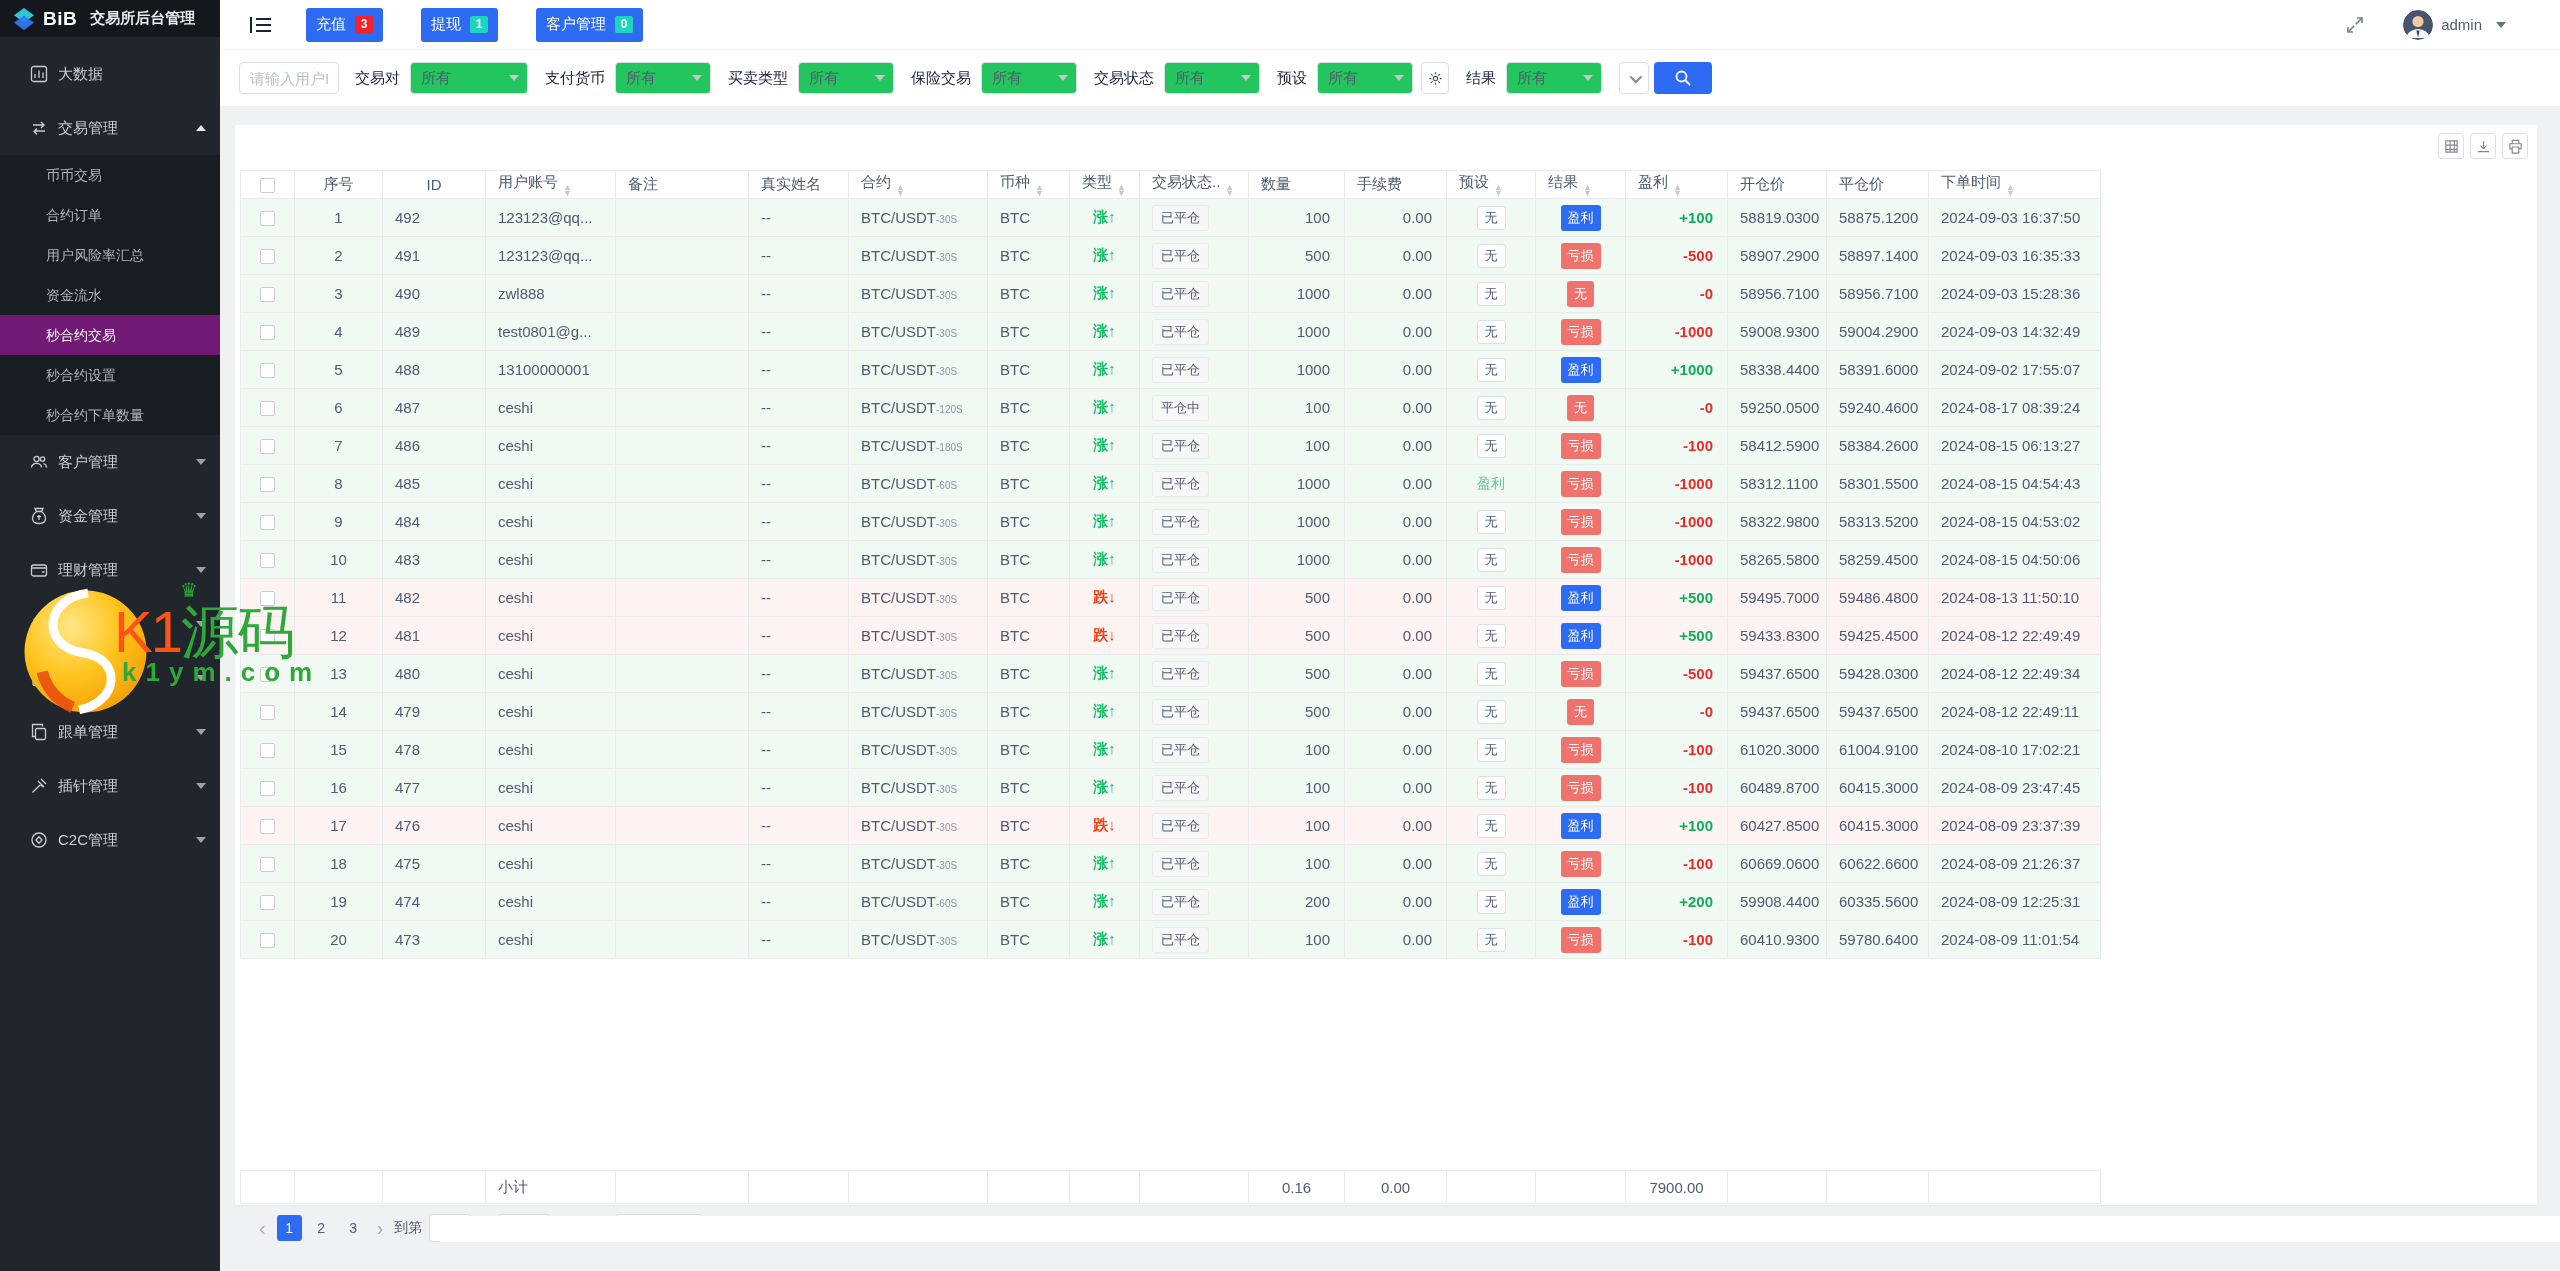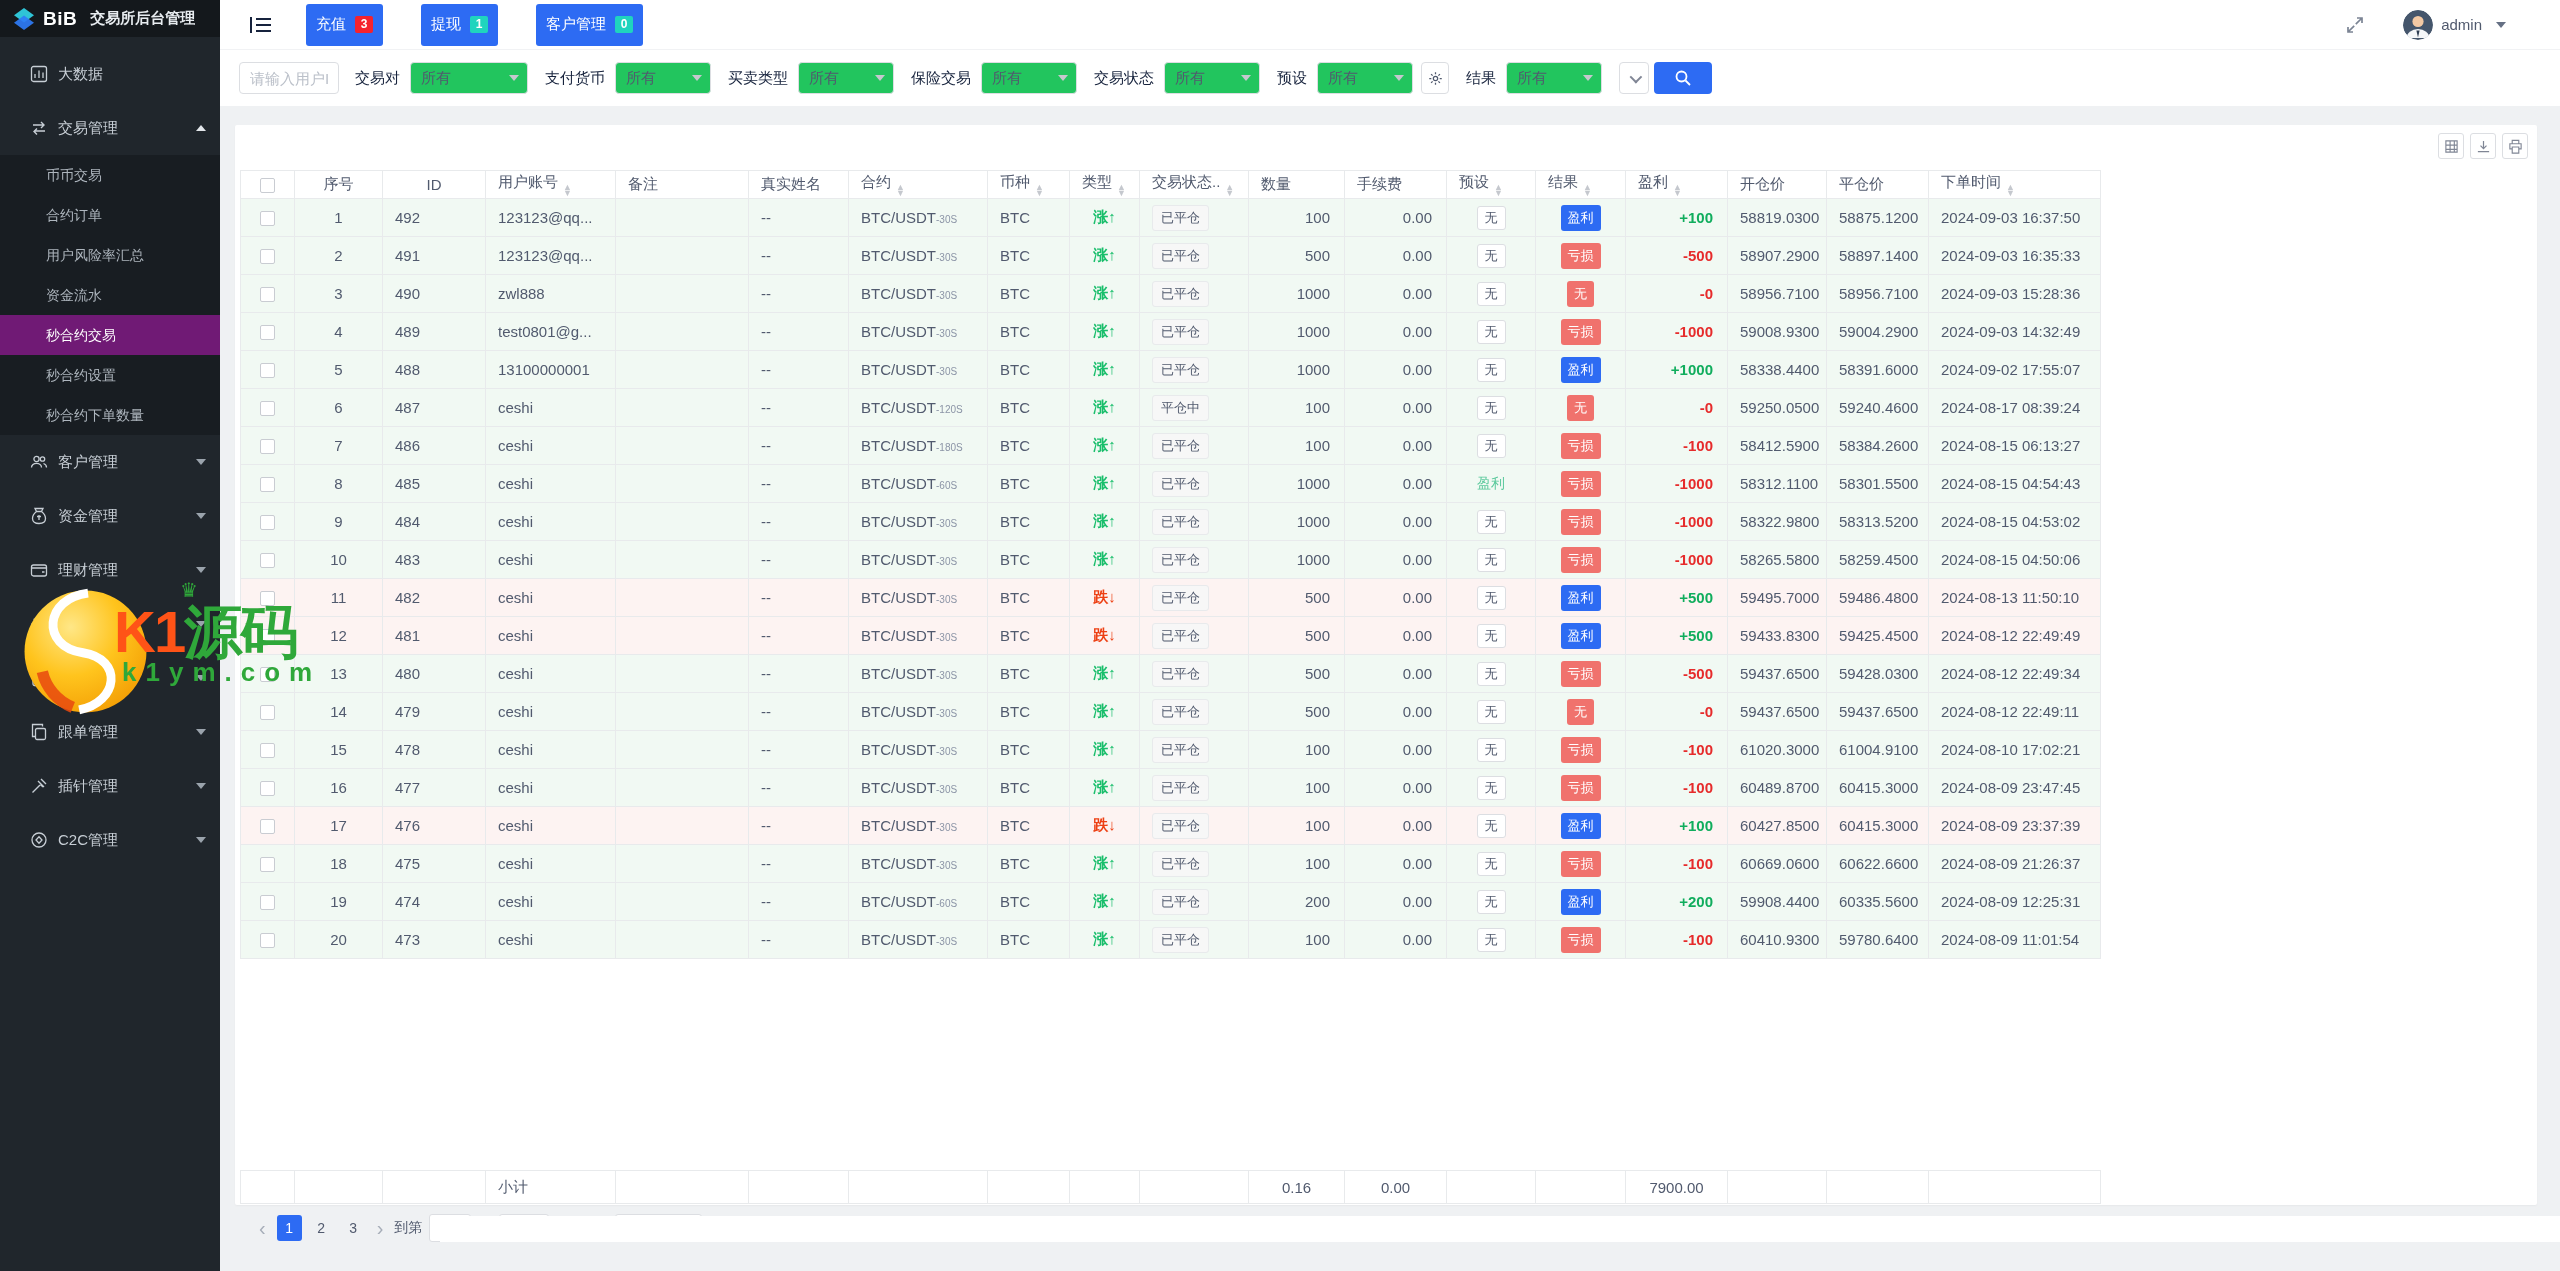--- a/index.html
+++ b/index.html
@@ -21,21 +21,21 @@
   .caret.down { border-top:6px solid #9aa3ac; }
   .caret.up { border-bottom:6px solid #e2e6ea; }
   .submenu { background:#181d22; }
   .submenu-item { height:40px; line-height:40px; padding-left:46px; font-size:14px; color:#aeb6be; cursor:pointer; }
   .submenu-item.active { background:#701a75; color:#fff; }
 
   
   .main { margin-left:220px; position:relative; }
   .topbar { height:50px; background:#fff; display:flex; align-items:center; padding:0 54px 0 30px; border-bottom:1px solid #f1f2f4; }
   .hamburger { width:22px; height:18px; margin-right:34px; cursor:pointer; display:inline-flex; }
-  .tb-btn { display:inline-flex; align-items:center; gap:9px; height:42px; padding:0 10px; background:#2d6bf3; color:#fff; border:none; border-radius:3px; font-size:15px; margin-right:38px; cursor:pointer; }
+  .tb-btn { display:inline-flex; align-items:center; gap:9px; height:34px; padding:0 10px; background:#2d6bf3; color:#fff; border:none; border-radius:3px; font-size:15px; margin-right:38px; cursor:pointer; }
   .tb-badge { min-width:18px; height:17px; line-height:17px; border-radius:2px; font-size:12px; color:#fff; padding:0 4px; text-align:center; font-weight:bold; }
   .tb-right { margin-left:auto; display:flex; align-items:center; gap:14px; }
   .fs-icon { width:20px; height:20px; cursor:pointer; }
   .avatar { width:30px; height:30px; border-radius:50%; overflow:hidden; margin-left:24px; cursor:pointer; }
   .admin-name { font-size:15px; color:#515a6e; margin-left:-6px; }
   .admin-caret { width:0;height:0;border-left:5px solid transparent;border-right:5px solid transparent;border-top:6px solid #657084; cursor:pointer; }
 
   
   .filterbar { height:56px; background:#fff; display:flex; align-items:center; padding-left:19px; }
   .uid-input { width:100px; height:32px; border:1px solid #dcdee2; border-radius:4px; padding:0 10px; font-size:15px; color:#515a6e; outline:none; margin-right:16px; }
@@ -87,21 +87,21 @@
   .pg-btn { min-width:25px; height:26px; line-height:26px; text-align:center; border-radius:3px; cursor:pointer; color:#515a6e; }
   .pg-btn.active { background:#2d6bf3; color:#fff; }
   .pg-input { width:42px; height:28px; border:1px solid #dcdee2; border-radius:3px; text-align:center; font-size:14px; color:#515a6e; outline:none; }
   .pg-confirm { height:28px; padding:0 10px; border:1px solid #dcdee2; border-radius:3px; background:#fff; font-size:14px; color:#515a6e; cursor:pointer; }
   .pg-size { height:28px; border:1px solid #dcdee2; border-radius:3px; background:#fff; display:inline-flex; align-items:center; gap:8px; padding:0 8px; cursor:pointer; }
   .footer-strip { position:absolute; left:220px; right:0; bottom:0; height:26px; background:#fff; }
 
   
   .watermark { position:absolute; left:20px; top:582px; width:250px; height:145px; z-index:60; pointer-events:none; }
   .wm-circle { position:absolute; left:2px; top:6px; width:127px; height:127px; }
-  .wm-title { position:absolute; left:94px; top:12px; font-size:58px; font-weight:bold; white-space:nowrap; letter-spacing:-2px; }
+  .wm-title { position:absolute; left:94px; top:12px; font-size:58px; font-weight:normal; white-space:nowrap; letter-spacing:-2px; }
   .wm-k1 { color:#ff5317; }
   .wm-cn { color:#2fa83a; }
   .wm-crown { position:absolute; left:160px; top:-4px; color:#2fa83a; font-size:20px; font-weight:bold; }
   .wm-domain { position:absolute; left:102px; top:75px; font-size:26px; font-weight:bold; color:#2fa83a; letter-spacing:9px; white-space:nowrap; }
 </style>
 </head>
 <body>
 
 <div class="sidebar">
   <div class="logo-bar">

